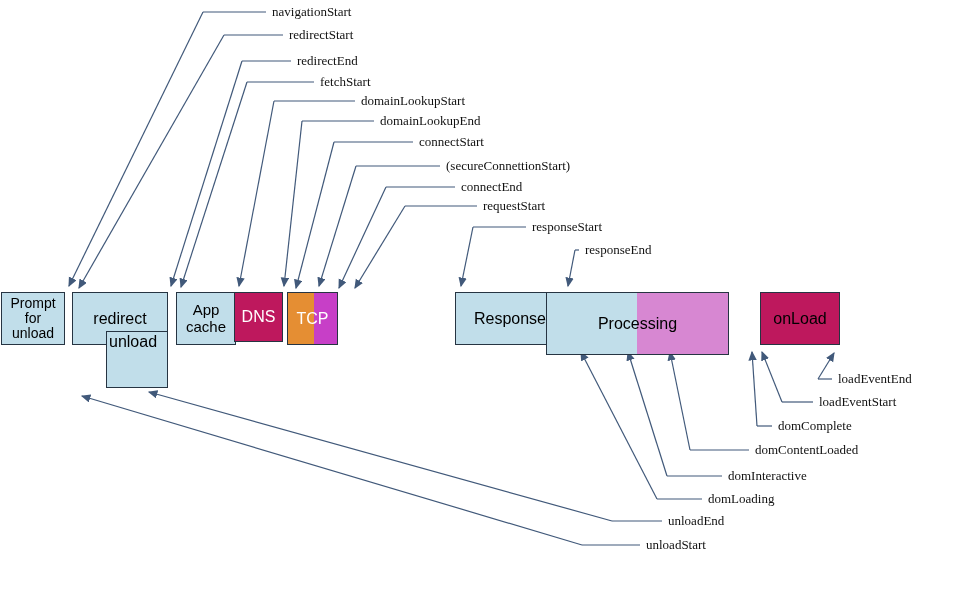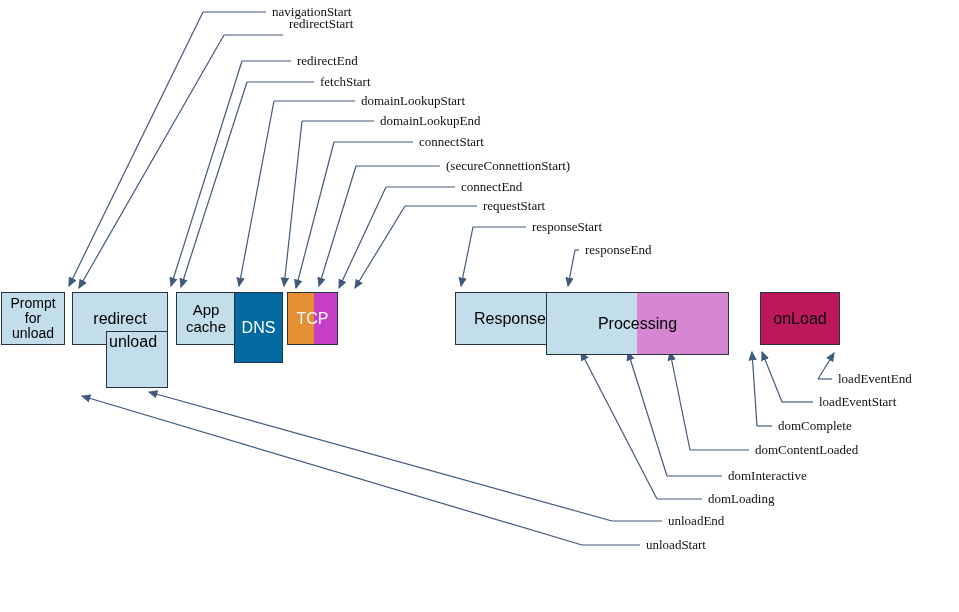--- a/index.html
+++ b/index.html
@@ -13,21 +13,21 @@
   .fill-lavender{background:#be185d;}
   .split{padding:16px;}
   .split .half{position:absolute;top:0;bottom:0;}
   .split .box-label{position:relative;z-index:2;}
   .white-label{color:#ffffff;}
   .event-label{position:absolute;transform:translateY(-50%);white-space:nowrap;
                font-family:"Liberation Serif",serif;font-size:13px;color:#111;}
   #box-prompt{left:1px;top:292px;width:64px;height:53px;font-size:14px;}
   #box-redirect{left:72px;top:292px;width:96px;height:53px;}
   #box-appcache{left:176px;top:292px;width:60px;height:53px;font-size:15px;}
-  #box-dns{left:234px;top:292px;width:49px;height:71px;background:#0369a1;}
+  #box-dns{left:234px;top:292px;width:49px;height:50px;background:#be185d;}
   #box-tcp{left:287px;top:292px;width:51px;height:53px;}
   #box-request{left:345px;top:292px;width:111px;height:53px;}
   #box-response{left:455px;top:292px;width:110px;height:53px;}
   #box-processing{left:546px;top:292px;width:183px;height:63px;}
   #box-onload{left:760px;top:292px;width:80px;height:53px;}
   #box-unload{left:79px;top:331px;width:62px;height:57px;z-index:3;
               align-items:flex-start;justify-content:flex-start;padding:1px 0 0 2px;margin-left:27px;}
 </style>
 </head>
 <body>
@@ -119,21 +119,21 @@
         </g>
         <g>
           <line x1="582" y1="545" x2="640" y2="545"></line>
           <line x1="582" y1="545" x2="82" y2="396" marker-end="url(#arrowhead)"></line>
         </g>
       </g>
   </svg>
 
   <div id="label-layer">
       <span class="event-label" style="left: 272px; top: 12px;">navigationStart</span>
-      <span class="event-label" style="left: 289px; top: 24px;">redirectStart</span>
+      <span class="event-label" style="left: 289px; top: 35px;">redirectStart</span>
       <span class="event-label" style="left: 297px; top: 61px;">redirectEnd</span>
       <span class="event-label" style="left: 320px; top: 82px;">fetchStart</span>
       <span class="event-label" style="left: 361px; top: 101px;">domainLookupStart</span>
       <span class="event-label" style="left: 380px; top: 121px;">domainLookupEnd</span>
       <span class="event-label" style="left: 419px; top: 142px;">connectStart</span>
       <span class="event-label" style="left: 446px; top: 166px;">(secureConnettionStart)</span>
       <span class="event-label" style="left: 461px; top: 187px;">connectEnd</span>
       <span class="event-label" style="left: 483px; top: 206px;">requestStart</span>
       <span class="event-label" style="left: 532px; top: 227px;">responseStart</span>
       <span class="event-label" style="left: 585px; top: 250px;">responseEnd</span>

